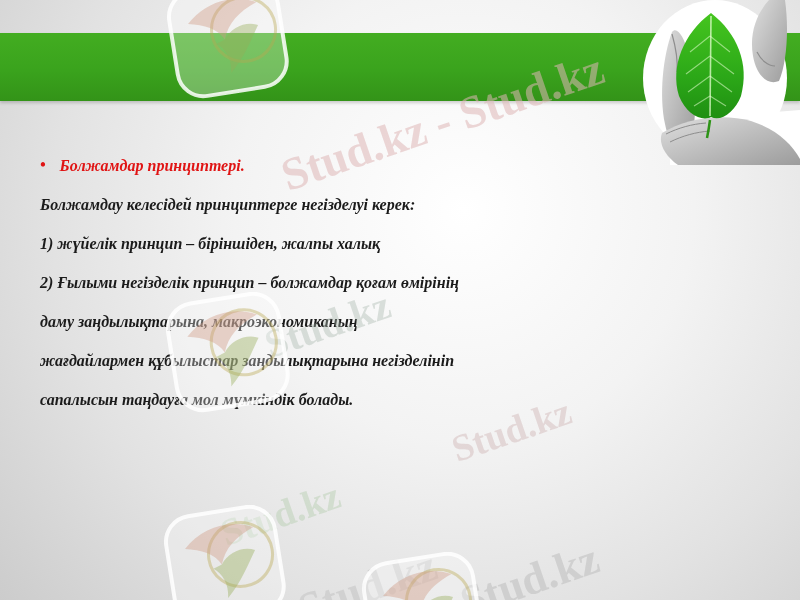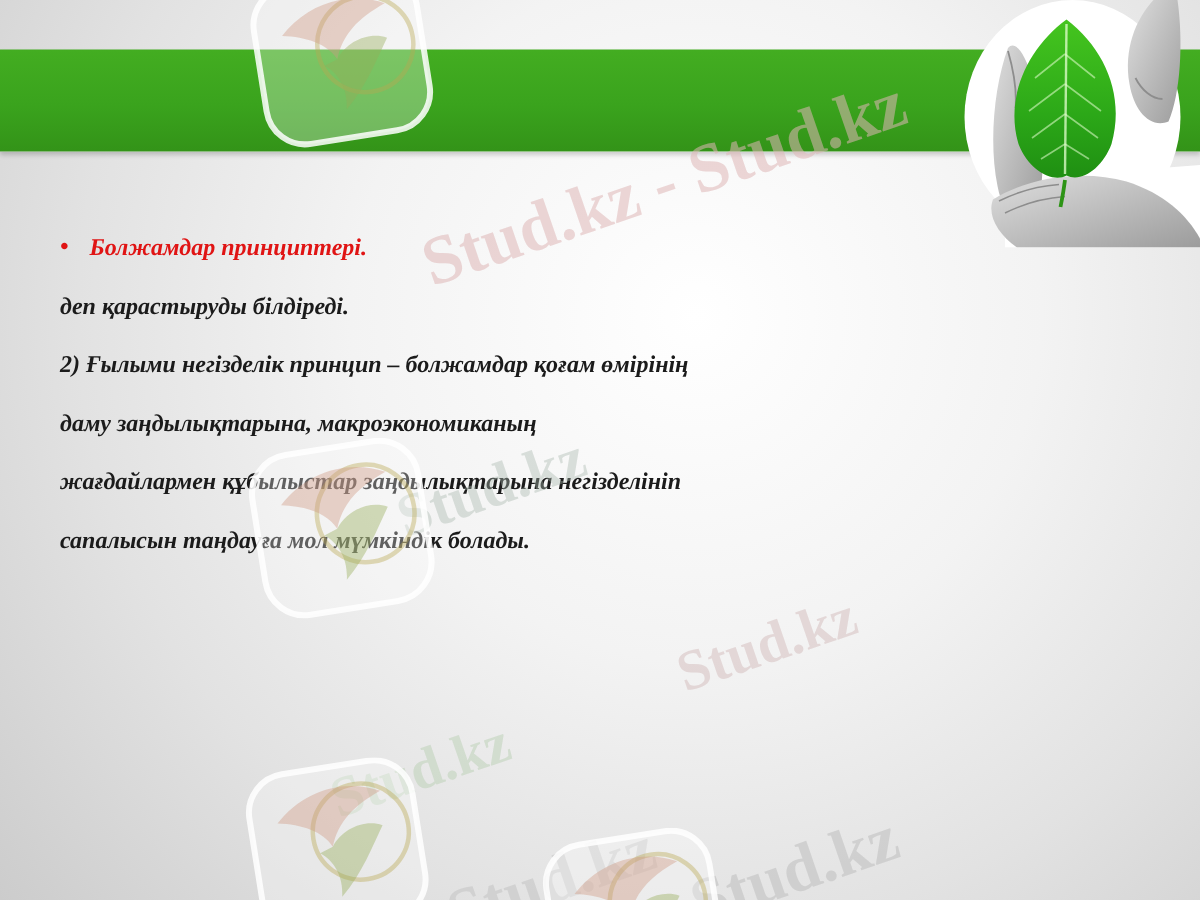--- a/index.html
+++ b/index.html
@@ -91,21 +91,22 @@
         <path d="M91,16 L90,116" stroke="rgba(230,255,210,0.75)" stroke-width="1.6" fill="none"></path>
         <path d="M90,36 L70,52 M90,36 L110,52 M90,56 L66,74 M90,56 L114,74 M90,76 L68,92 M90,76 L112,92 M90,96 L74,106 M90,96 L106,106" stroke="rgba(230,255,210,0.55)" stroke-width="1.1" fill="none"></path>
       </g>
     </svg>
   </div>
 
   <div class="textblock">
     <div class="line title-line">
       <span class="bullet">•</span><span>Болжамдар принциптері.</span>
     </div>
-    <div class="line">деп қарастыруды білдіреді.</div>
+    <div class="line">Болжамдау келесідей принциптерге негізделуі керек:</div>
+    <div class="line">1) жүйелік принцип – біріншіден, жалпы халық</div>
     <div class="line">2) Ғылыми негізделік принцип – болжамдар қоғам өмірінің</div>
     <div class="line">даму заңдылықтарына, макроэкономиканың</div>
     <div class="line">жағдайлармен құбылыстар заңдылықтарына негізделініп</div>
     <div class="line">сапалысын таңдауға мол мүмкіндік болады.</div>
   </div>
 
   <div class="wm wm-top">Stud.kz - Stud.kz</div>
   <div class="wm wm-midl">Stud.kz</div>
   <div class="wm wm-midr">Stud.kz</div>
   <div class="wm wm-botg">Stud.kz</div>

